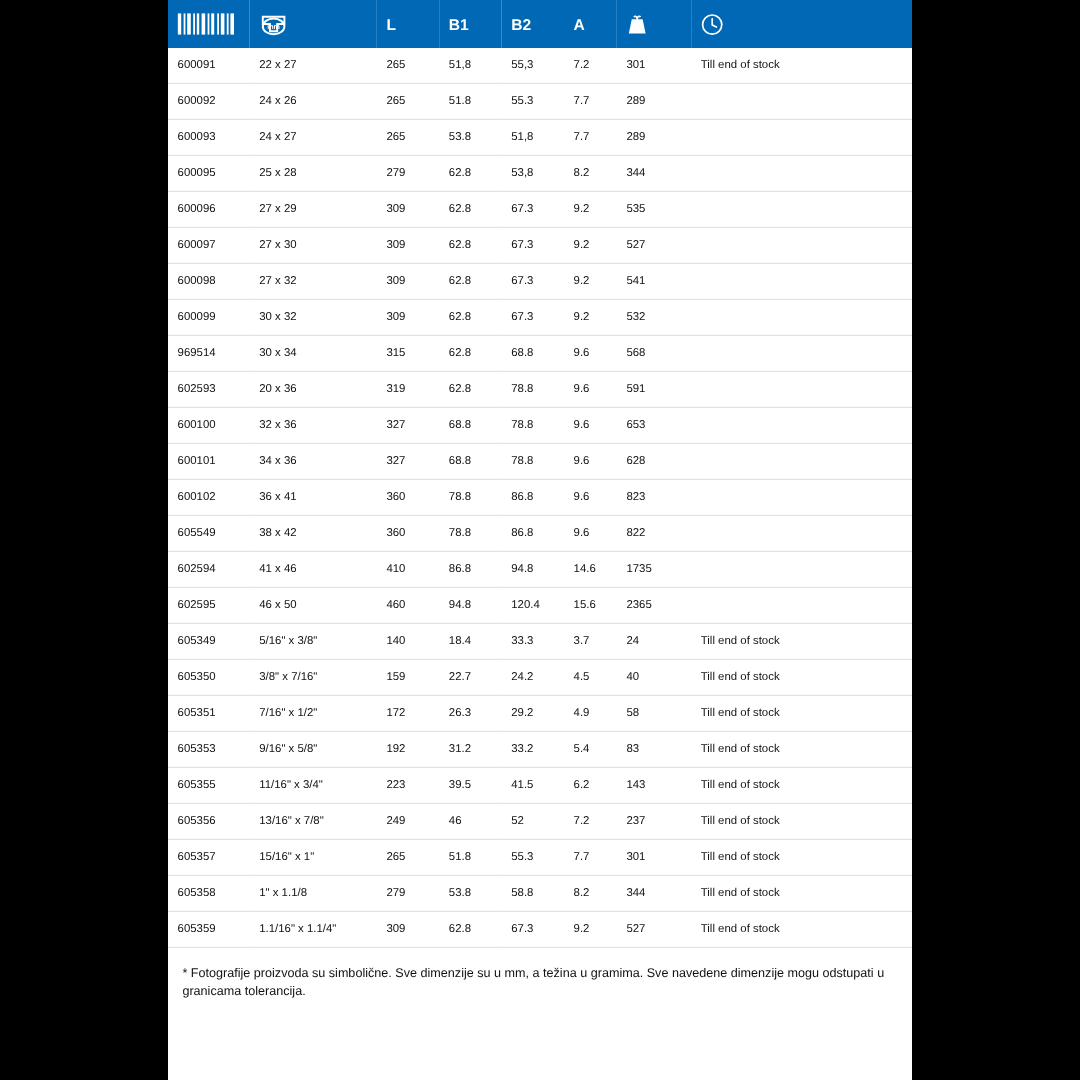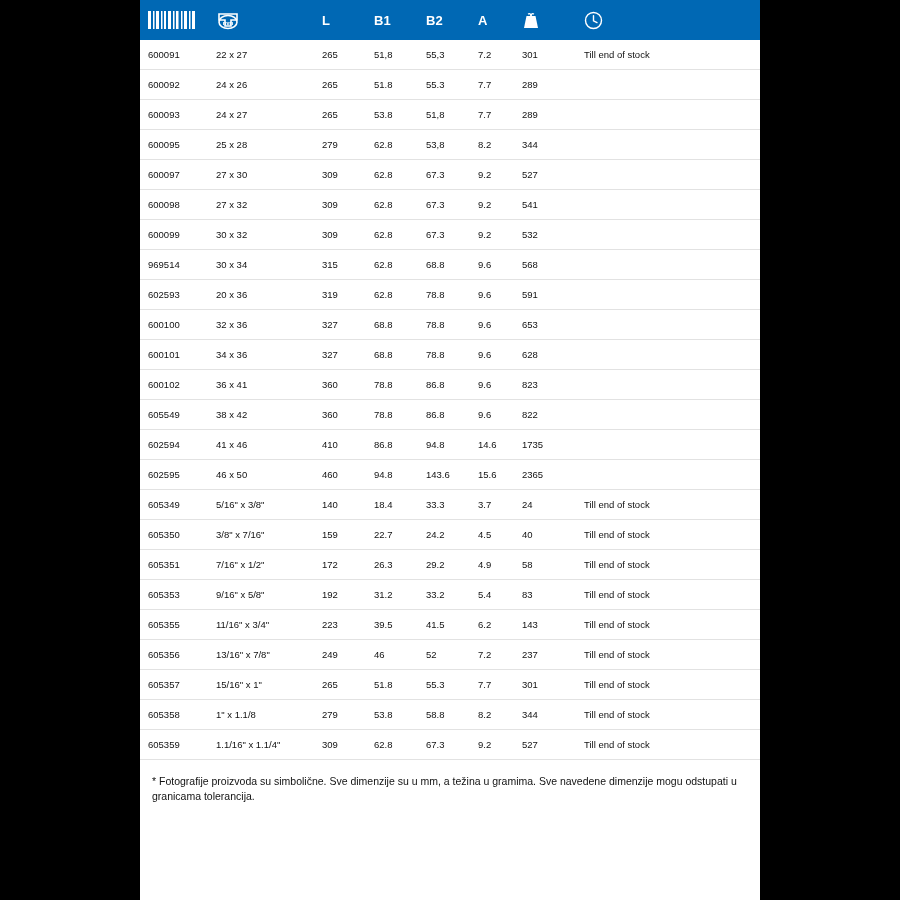--- a/index.html
+++ b/index.html
@@ -171,20 +171,30 @@
           <td>600095</td>
           <td>25 x 28</td>
           <td>279</td>
           <td>62.8</td>
           <td>53,8</td>
           <td>8.2</td>
           <td>344</td>
           <td></td>
         </tr>
         <tr>
+          <td>600096</td>
+          <td>27 x 29</td>
+          <td>309</td>
+          <td>62.8</td>
+          <td>67.3</td>
+          <td>9.2</td>
+          <td>535</td>
+          <td></td>
+        </tr>
+        <tr>
           <td>600097</td>
           <td>27 x 30</td>
           <td>309</td>
           <td>62.8</td>
           <td>67.3</td>
           <td>9.2</td>
           <td>527</td>
           <td></td>
         </tr>
         <tr>
@@ -275,21 +285,21 @@
           <td>94.8</td>
           <td>14.6</td>
           <td>1735</td>
           <td></td>
         </tr>
         <tr>
           <td>602595</td>
           <td>46 x 50</td>
           <td>460</td>
           <td>94.8</td>
-          <td>143.6</td>
+          <td>120.4</td>
           <td>15.6</td>
           <td>2365</td>
           <td></td>
         </tr>
         <tr>
           <td>605349</td>
           <td>5/16" x 3/8"</td>
           <td>140</td>
           <td>18.4</td>
           <td>33.3</td>

